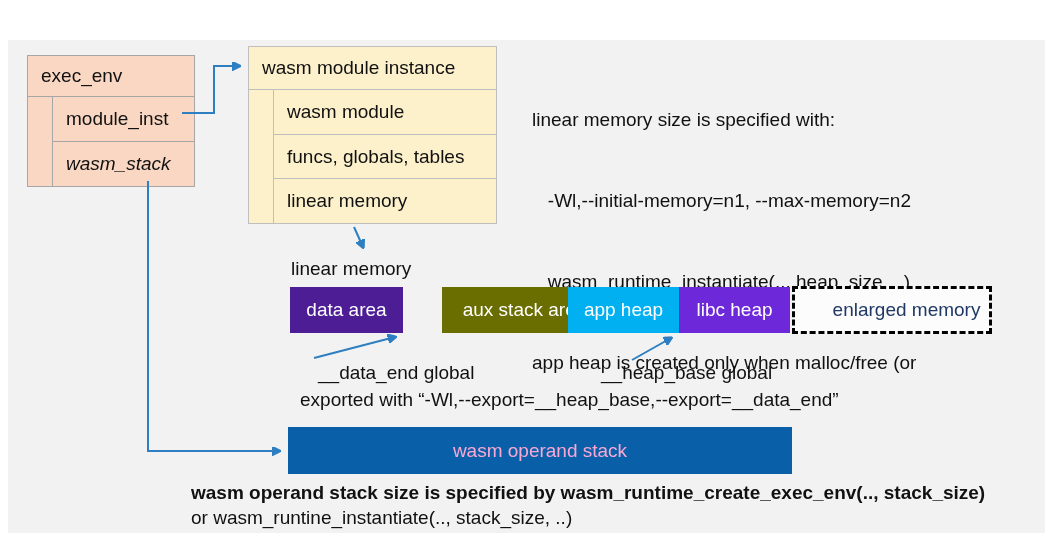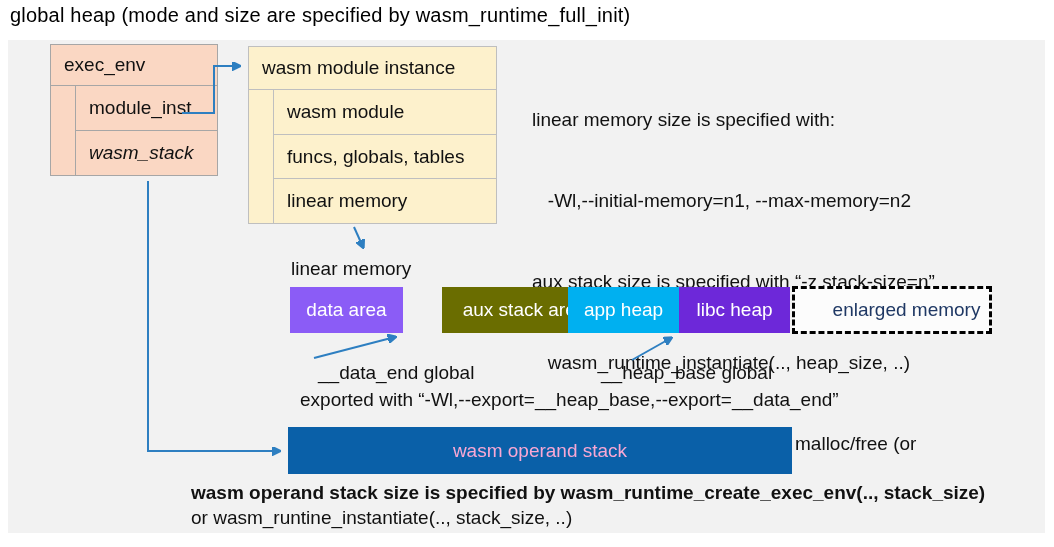--- a/index.html
+++ b/index.html
@@ -6,21 +6,21 @@
   html, body { background: #ffffff; }
   body { font-family: "Liberation Sans", sans-serif; color: #111; }
 
   .page { position: relative; width: 1054px; height: 547px; background: #ffffff; overflow: hidden; }
 
   .title { position: absolute; left: 10px; top: 4px; font-size: 20px; color: #000; letter-spacing: 0.2px; }
 
   .panel { position: absolute; left: 8px; top: 40px; width: 1037px; height: 493px; }
 
   .box { position: absolute; display: flex; flex-direction: column; font-size: 19px; }
-  .box-exec { left: 27px; top: 44px; width: 168px; height: 132px; border: 1px solid #A6A6A6; margin-left: 23px; }
+  .box-exec { left: 27px; top: 55px; width: 168px; height: 132px; border: 1px solid #A6A6A6; }
   .box-module { left: 248px; top: 46px; width: 249px; height: 178px; border: 1px solid #BFBFBF; }
   .box-header { display: flex; align-items: center; padding-left: 13px; flex: 0 0 auto; }
   .box-exec .box-header { height: 41px; border-bottom: 1px solid #A6A6A6; }
   .box-module .box-header { height: 43px; border-bottom: 1px solid #BFBFBF; }
   .box-rows { flex: 1; display: flex; flex-direction: column; margin-left: 24px; }
   .box-exec .box-rows { border-left: 1px solid #A6A6A6; }
   .box-module .box-rows { border-left: 1px solid #BFBFBF; }
   .box-row { flex: 1; display: flex; align-items: center; padding-left: 13px; }
   .box-exec .box-row + .box-row { border-top: 1px solid #A6A6A6; font-style: italic; }
   .box-module .box-row + .box-row { border-top: 1px solid #BFBFBF; }
@@ -53,21 +53,20 @@
   .os-note-2 { top: 507px; }
 
   .overlay { position: absolute; left: 0; top: 0; width: 1054px; height: 547px; pointer-events: none; }
   .overlay path { fill: none; stroke: #2E7FC1; stroke-width: 2; }
 </style>
 </head>
 <body>
 
 <div class="page">
 
-  <div class="title">global heap (mode and size are specified by wasm_runtime_full_init)</div>
 
   <div class="panel" style="background-color: rgb(242, 242, 242);"></div>
 
   <div class="box box-exec" style="background-color: rgb(250, 215, 195);">
     <div class="box-header">exec_env</div>
     <div class="box-rows">
       <div class="box-row">module_inst</div>
       <div class="box-row">wasm_stack</div>
     </div>
   </div>
@@ -77,29 +76,28 @@
     <div class="box-rows">
       <div class="box-row">wasm module</div>
       <div class="box-row">funcs, globals, tables</div>
       <div class="box-row">linear memory</div>
     </div>
   </div>
 
   <div class="notes">
     <div>linear memory size is specified with:</div>
     <div>   -Wl,--initial-memory=n1, --max-memory=n2</div>
-    <div>aux stack size is specified with “-z stack-size=n”</div>
     <div>   wasm_runtime_instantiate(.., heap_size, ..)</div>
     <div>app heap is created only when malloc/free (or</div>
     
   </div>
 
   <div class="lm-label">linear memory</div>
 
-  <div class="segment seg-data" style="background-color: #8b5cf6;">data area</div>
+  <div class="segment seg-data" style="background-color: #4c1d95;">data area</div>
   <div class="segment seg-aux" style="background-color: rgb(106, 109, 0); margin-left: 39px;">aux stack area</div>
   <div class="segment seg-app" style="background-color: rgb(0, 176, 240);">app heap</div>
   <div class="segment seg-libc" style="background-color: #6d28d9;">libc heap</div>
 
   <div class="enlarged" style="color: rgb(31, 56, 100); padding-left: 29px;">enlarged memory</div>
 
   <div class="ann ann-heap-base">__heap_base global</div>
   <div class="ann ann-data-end">__data_end global</div>
   <div class="ann ann-exported">exported with “-Wl,--export=__heap_base,--export=__data_end”</div>
 

